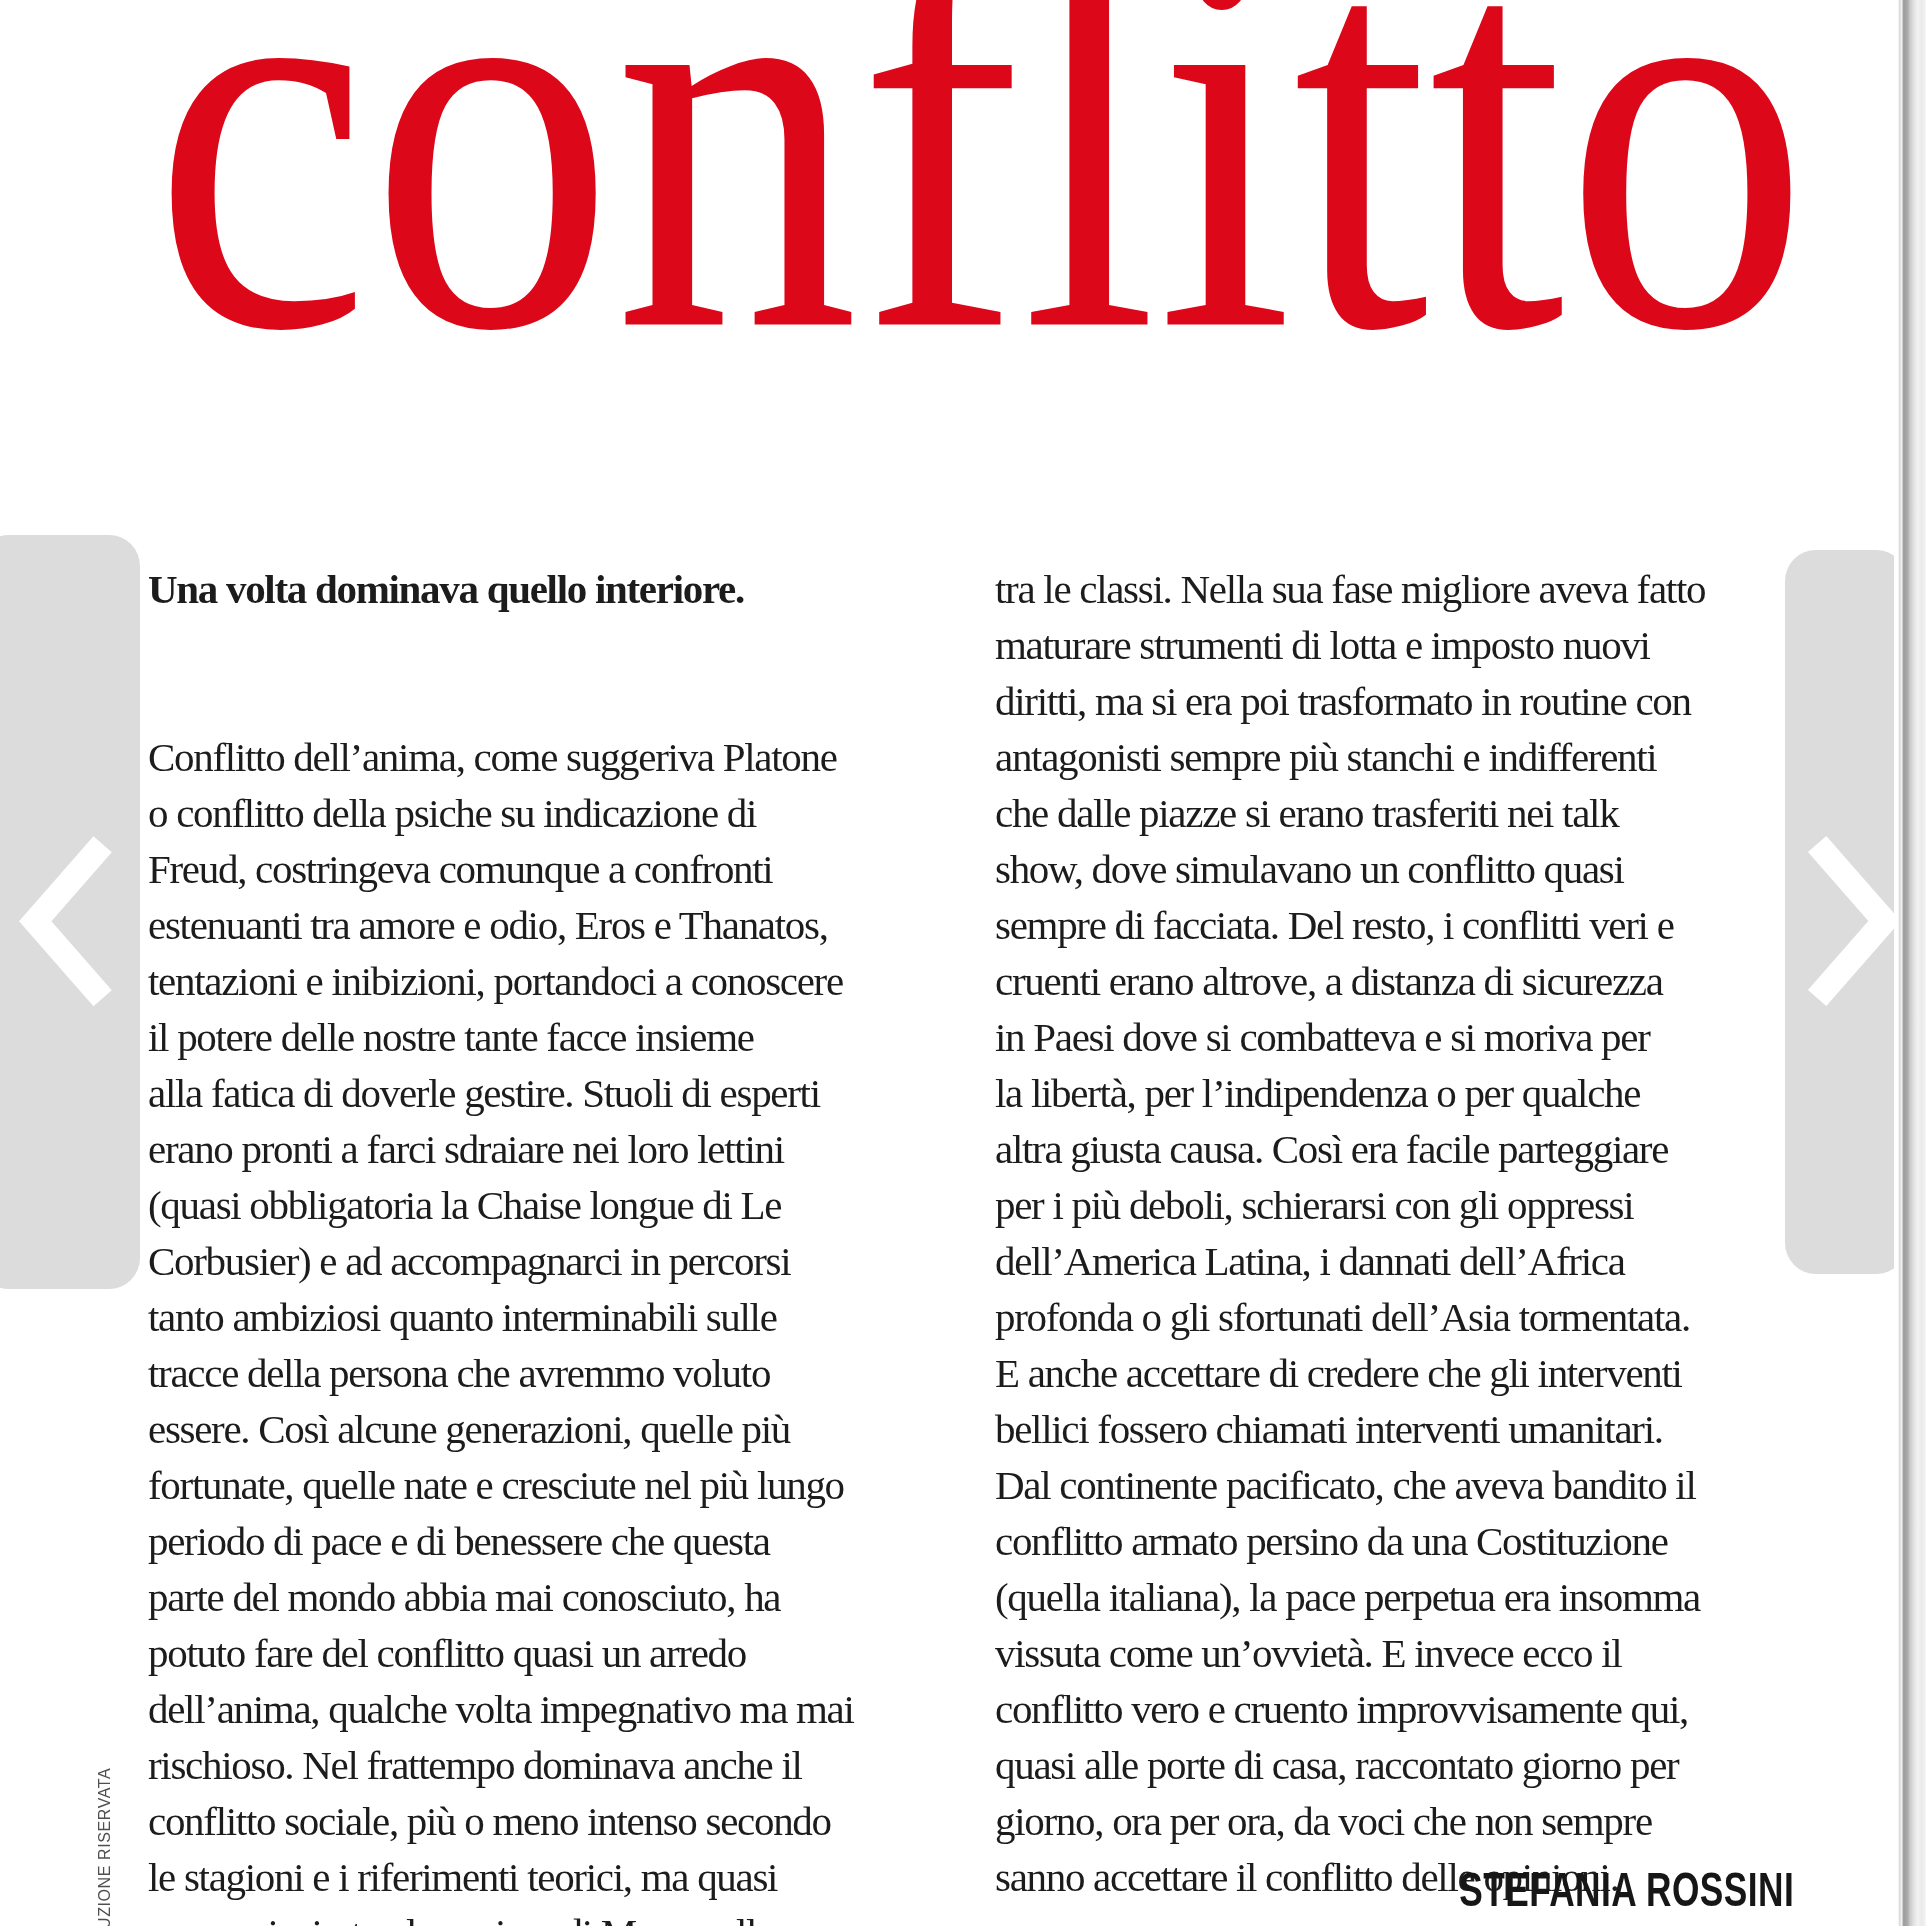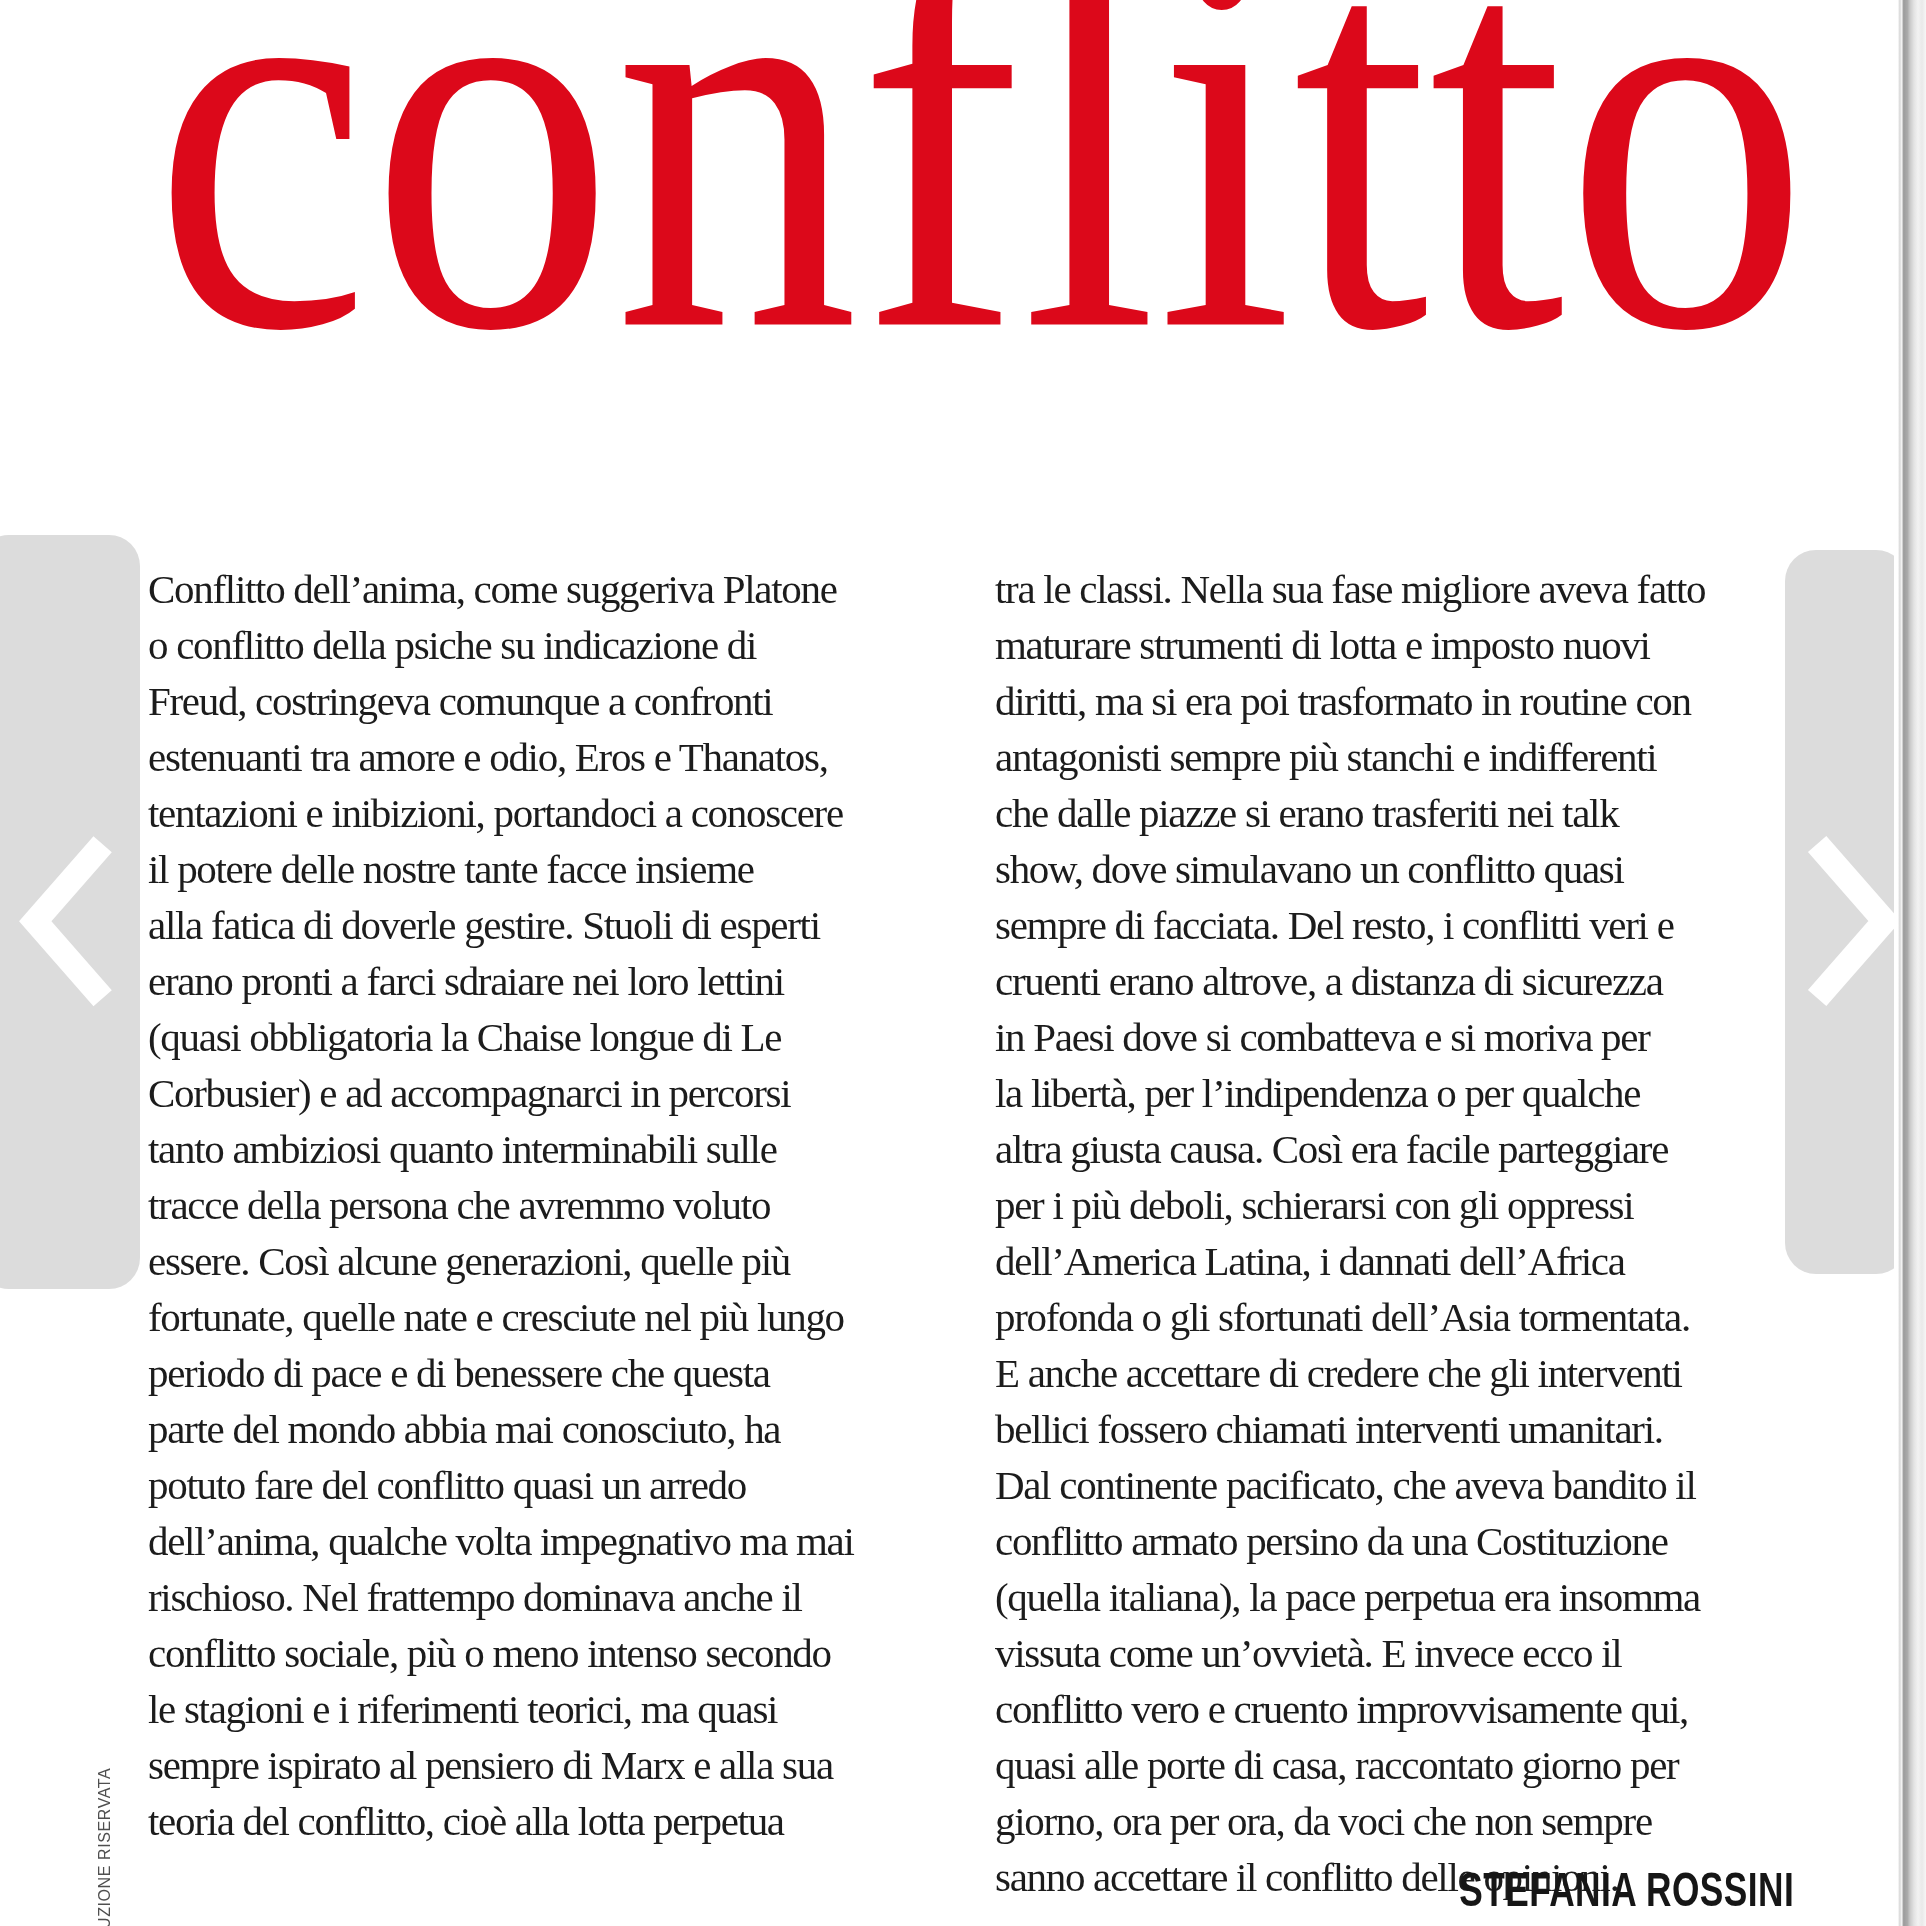--- a/index.html
+++ b/index.html
@@ -53,20 +53,21 @@
   }
 </style>
 </head>
 <body>
 
 <svg class="title-svg" viewBox="0 0 2580 520" preserveAspectRatio="none" aria-hidden="false">
   <text x="0" y="505" font-size="880" textLength="2580" lengthAdjust="spacingAndGlyphs" fill="#dc081a">conflitto</text>
 </svg>
 
 <div class="column col-left">
+  <span class="lead">Una volta dominava quello interiore.</span>
   <span class="colbody">Conflitto dell’anima, come suggeriva Platone
 o conflitto della psiche su indicazione di
 Freud, costringeva comunque a confronti
 estenuanti tra amore e odio, Eros e Thanatos,
 tentazioni e inibizioni, portandoci a conoscere
 il potere delle nostre tante facce insieme
 alla fatica di doverle gestire. Stuoli di esperti
 erano pronti a farci sdraiare nei loro lettini
 (quasi obbligatoria la Chaise longue di Le
 Corbusier) e ad accompagnarci in percorsi

